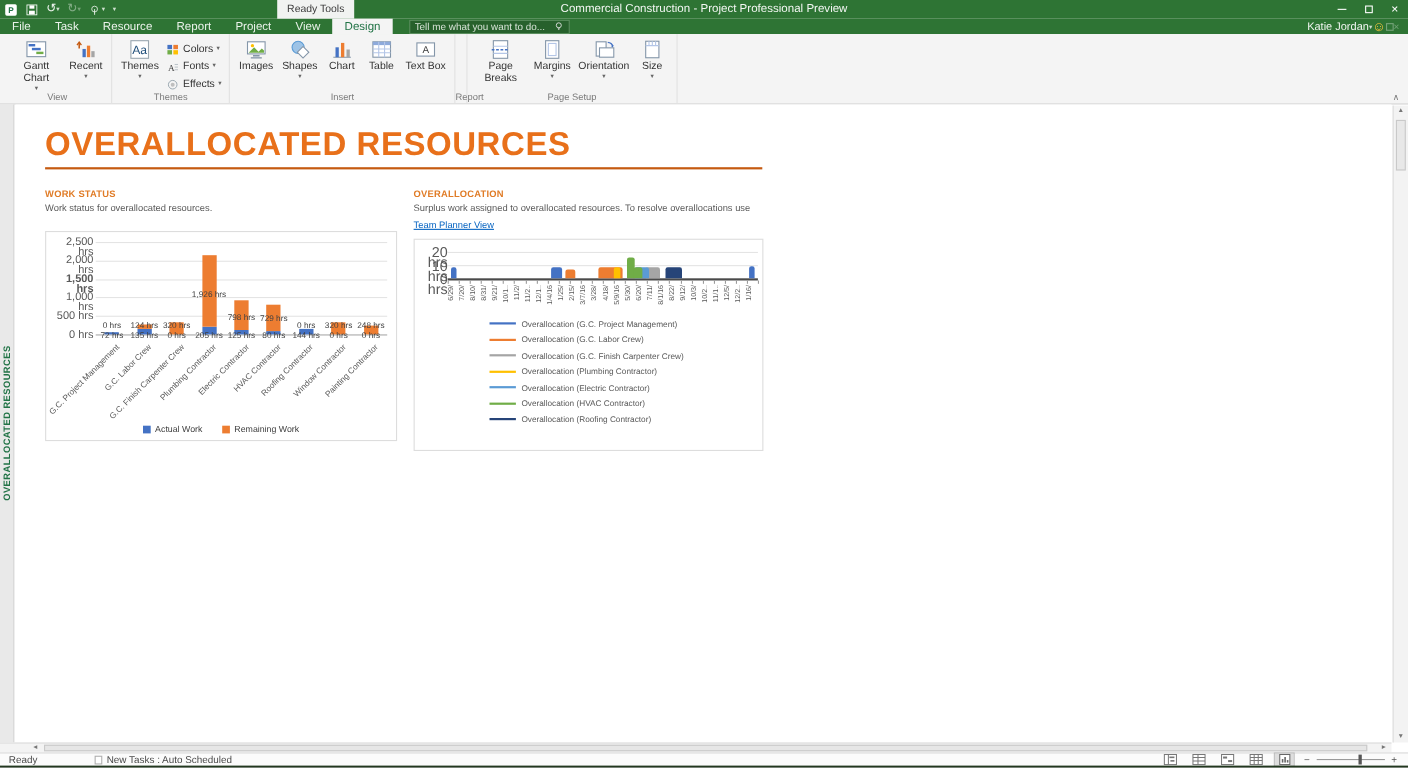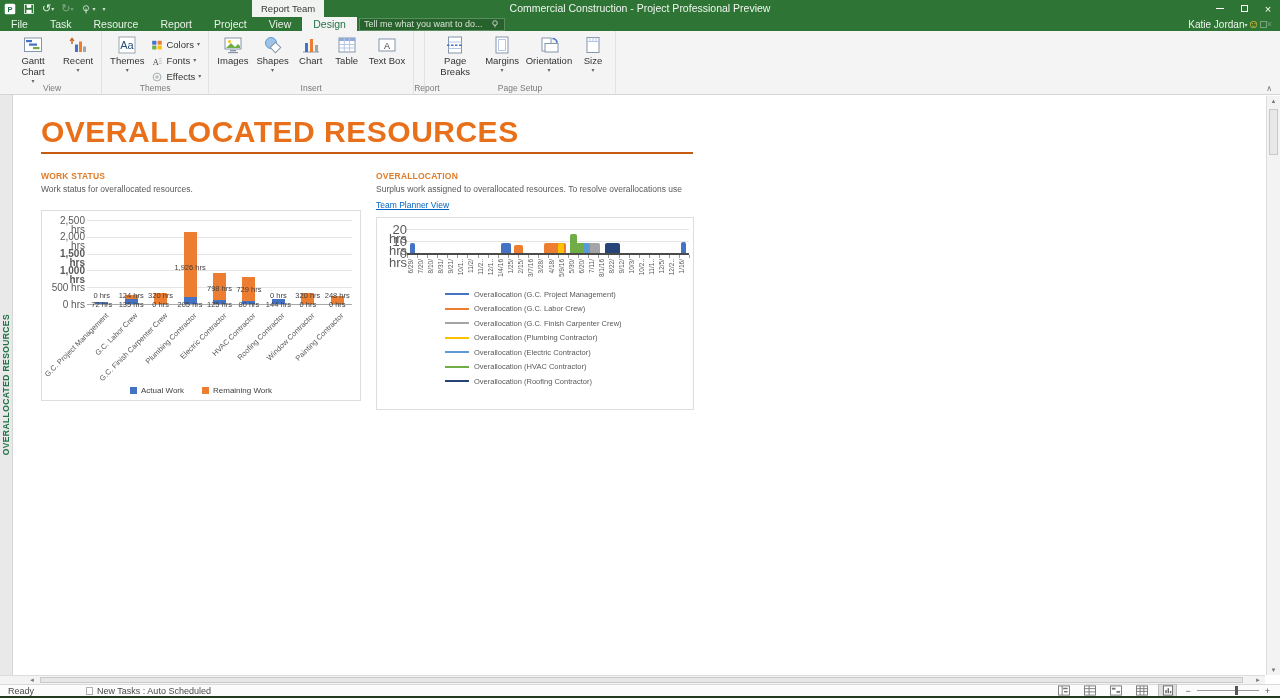--- a/index.html
+++ b/index.html
@@ -17,21 +17,21 @@
   .wtitle { position:absolute; left:0; right:0; top:0; height:17px; line-height:17px; text-align:center; color:#F2F6F2; font-size:10.5px; }
   .win-controls { position:absolute; right:0; top:0; height:17px; display:flex; z-index:3; }
   .win-controls .wc { width:24px; height:17px; display:flex; align-items:center; justify-content:center; color:#fff; font-size:11px; }
   .wc .min-g { display:block; width:8px; border-top:1px solid #fff; }
   .wc .rest-g { display:block; width:7px; height:7px; border:1px solid #fff; }
 
   
   .tabrow { position:absolute; top:17px; left:0; right:0; height:14px; background:#2E7434; display:flex; align-items:stretch; font-size:10.5px; }
   .tab { color:#EAF2EA; padding:0 11px; line-height:14px; }
   .tab.active { background:#F4F4F4; color:#217346; }
-  .tellme { margin-left:2px; width:146px; height:13px; margin-top:0.5px; background:#27612C; border:1px solid #5A8E5E; display:flex; align-items:center; padding:0 4px; color:#D6E2D6; font-size:9px; }
+  .tellme { margin-left:15px; width:146px; height:13px; margin-top:0.5px; background:#27612C; border:1px solid #5A8E5E; display:flex; align-items:center; padding:0 4px; color:#D6E2D6; font-size:9px; }
   .tellme span { flex:1; white-space:nowrap; overflow:hidden; }
   .tellme svg { width:10px; height:10px; }
   .account { margin-left:auto; display:flex; align-items:center; padding-right:8px; color:#F0F5F0; font-size:10px; }
   .account .caret { font-size:6px; opacity:.8; }
   .account .smiley { color:#FFC83D; font-size:12px; line-height:1; }
   .account .ghost { opacity:.35; font-size:9px; }
   .ghost-box { display:inline-block; width:7px; height:7px; border:1px solid #fff; opacity:.35; }
 
   
   .ribbon { position:absolute; top:31px; left:0; right:0; height:64px; background:#F4F4F4; border-bottom:1px solid #D5D5D5; display:flex; padding-left:3px; }
@@ -134,21 +134,21 @@
             <circle cx="8" cy="7" r="3.5" fill="none" stroke="#fff" opacity=".9"></circle>
             <path d="M8 7 V14" stroke="#fff"></path>
           </svg>
           <span class="tinycaret">▾</span>
         </span>
       <span class="qbtn">
           <span class="tinycaret">▾</span>
         </span>
     </div>
     <div class="wtitle">Commercial Construction - Project Professional Preview</div>
-    <div class="ctx-tab">Report Team</div>
+    <div class="ctx-tab">Ready Tools</div>
     <div class="win-controls">
       <span class="wc">
           <span class="min-g"></span>
         </span>
       <span class="wc">
           <span class="rest-g"></span>
         </span>
       <span class="wc">×</span>
     </div>
   </div>
@@ -380,21 +380,21 @@
     <div class="cols">
       <div class="col-left">
         <div class="sec-head">WORK STATUS</div>
         <div class="sec-desc">Work status for overallocated resources.</div>
         <div class="chart-box" id="chart1">
             <div class="c1-grid axis" style="top: 93px; left: 45px; width: 265px;"></div>
             <div class="c1-ytick" style="top: 88.5px;">0 hrs</div>
             <div class="c1-grid" style="top: 76.2px; left: 45px; width: 265px;"></div>
             <div class="c1-ytick" style="top: 71.7px;">500 hrs</div>
             <div class="c1-grid" style="top: 59.4px; left: 45px; width: 265px;"></div>
-            <div class="c1-ytick" style="top: 54.9px; font-weight: bold;">1,000 hrs</div>
+            <div class="c1-ytick" style="top: 54.9px;">1,000 hrs</div>
             <div class="c1-grid" style="top: 42.6px; left: 45px; width: 265px;"></div>
             <div class="c1-ytick" style="top: 38.1px; font-weight: bold;">1,500 hrs</div>
             <div class="c1-grid" style="top: 25.8px; left: 45px; width: 265px;"></div>
             <div class="c1-ytick" style="top: 21.3px;">2,000 hrs</div>
             <div class="c1-grid" style="top: 9px; left: 45px; width: 265px;"></div>
             <div class="c1-ytick" style="top: 4.5px;">2,500 hrs</div>
             <div class="c1-bar" style="left: 53.2222px; bottom: 96px; width: 13px; height: 2.4192px; background: rgb(68, 114, 196);"></div>
             <div class="c1-dlabel" style="left: 29.7222px; bottom: 100px;">0 hrs</div>
             <div class="c1-dlabel" style="left: 29.7222px; bottom: 91px;">72 hrs</div>
             <div class="c1-cat" style="left: -48.2778px; top: 100px;">G.C. Project Management</div>

